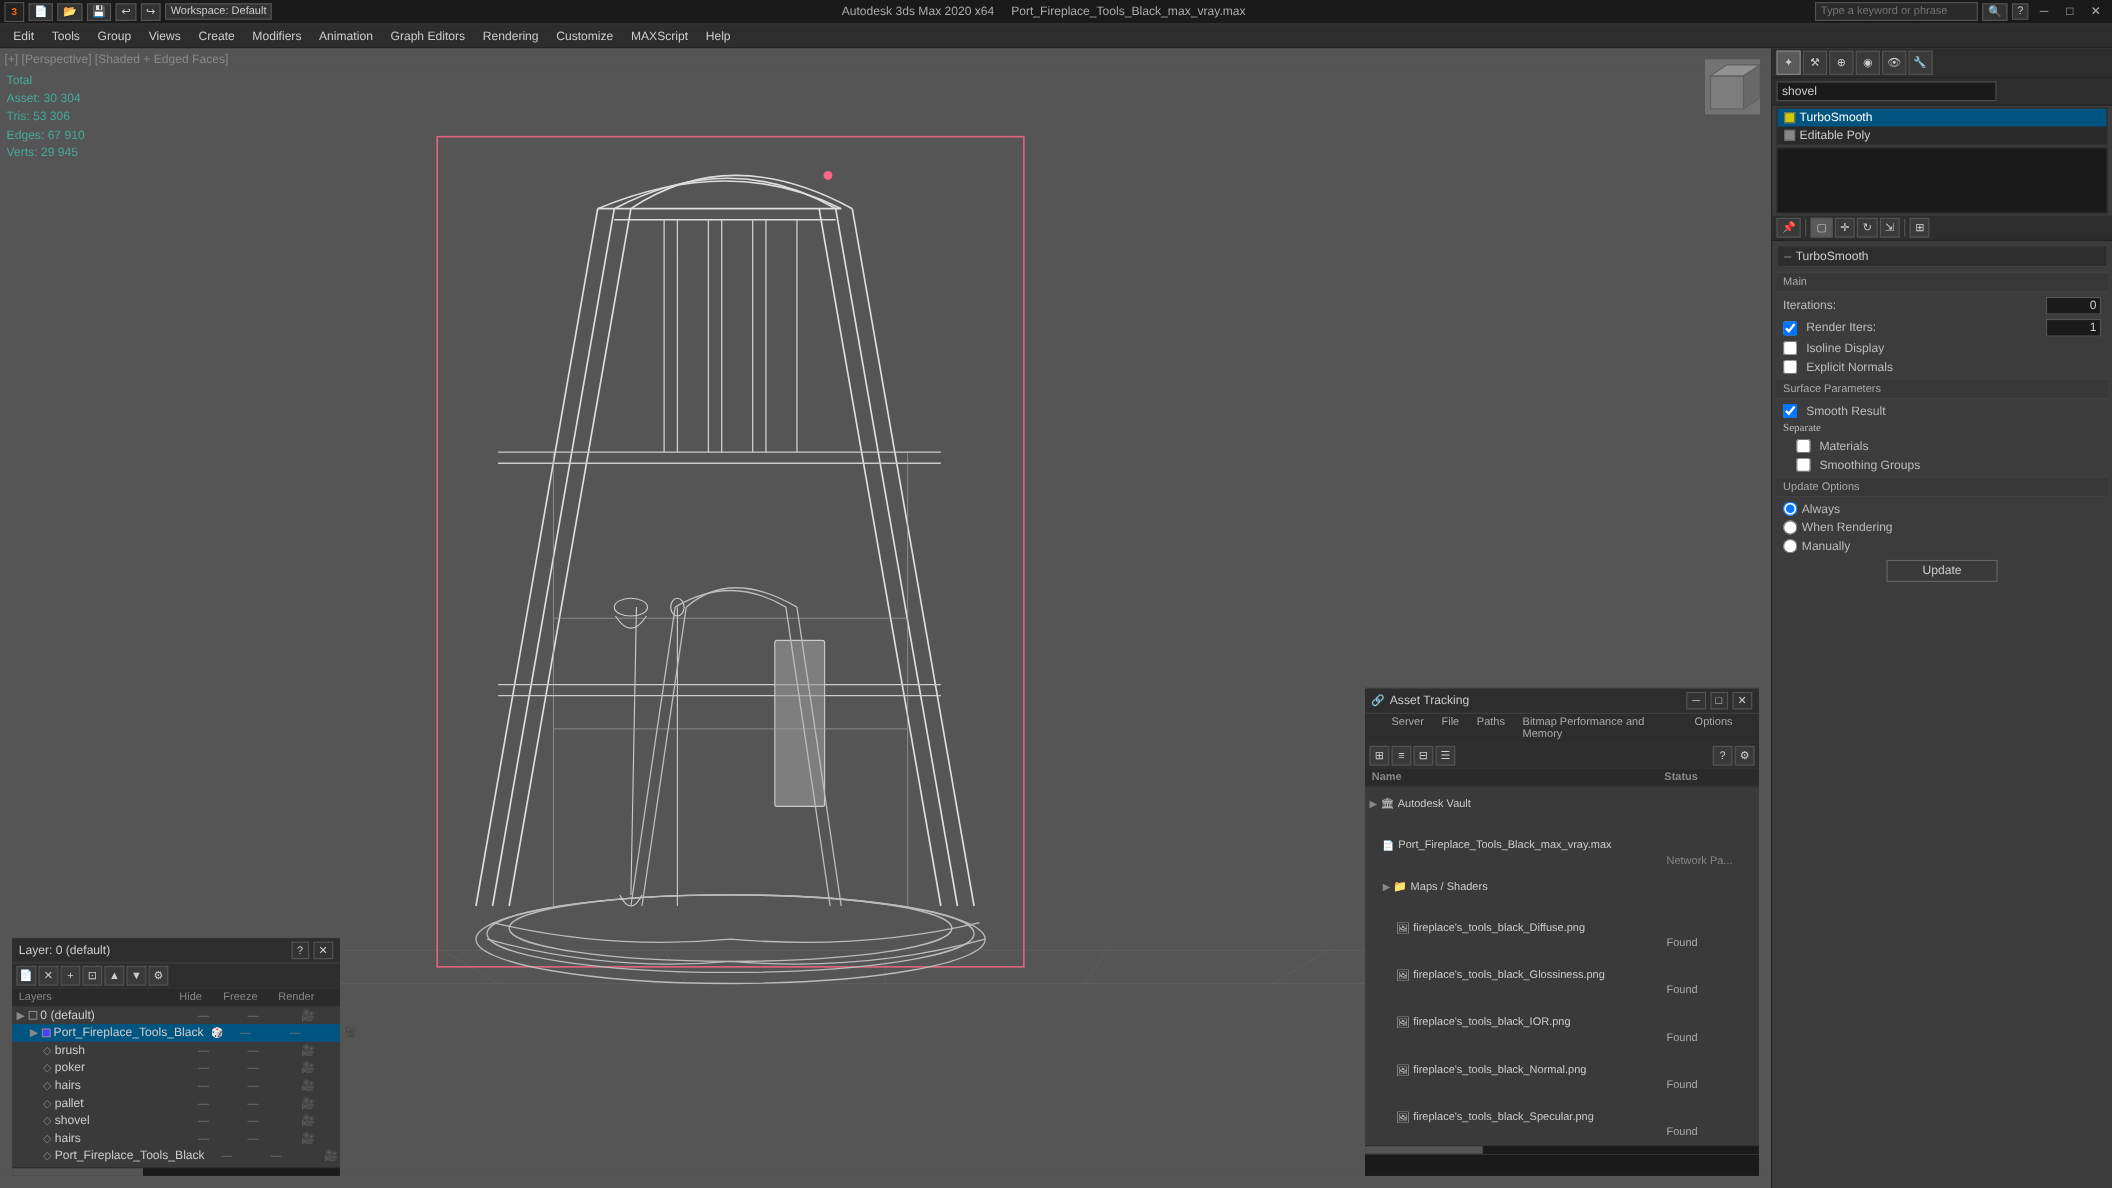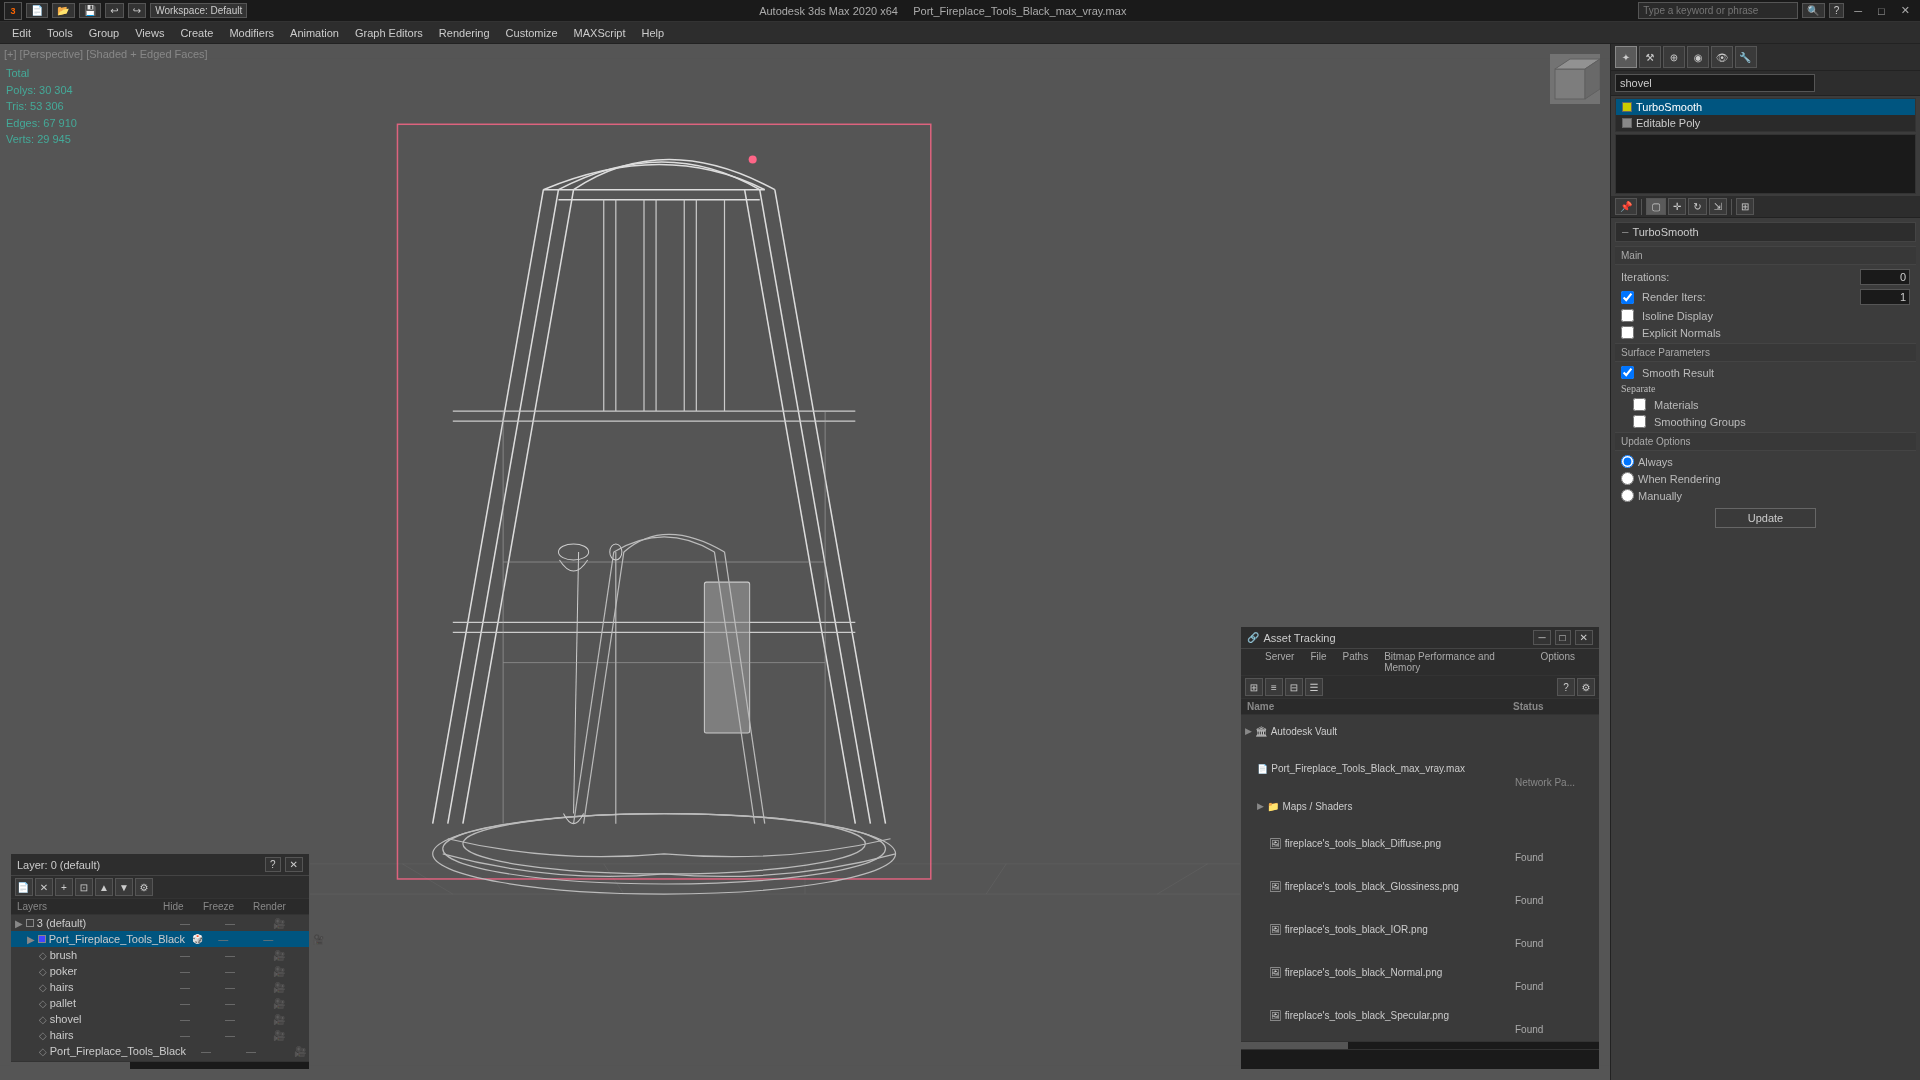--- a/index.html
+++ b/index.html
@@ -5,21 +5,21 @@
     * { box-sizing: border-box; margin: 0; padding: 0; }
     body { background: #4a4a4a; font-family: 'Arial', sans-serif; font-size: 11px; color: #ccc; width: 1920px; height: 1080px; overflow: hidden; position: relative; }
 
     
     #title-bar { background: #1a1a1a; height: 22px; display: flex; align-items: center; justify-content: space-between; padding: 0 4px; border-bottom: 1px solid #333; }
     #title-bar-left { display: flex; align-items: center; gap: 4px; }
     #title-bar-center { color: #aaa; font-size: 11px; }
     #title-bar-right { display: flex; align-items: center; gap: 4px; }
     .title-btn { background: #333; border: 1px solid #555; color: #ccc; padding: 1px 4px; font-size: 10px; cursor: pointer; }
     .app-logo { width: 18px; height: 18px; background: #222; border: 1px solid #555; display: flex; align-items: center; justify-content: center; color: #ff6600; font-weight: bold; font-size: 9px; }
-    #search-box { background: #2a2a2a; border: 1px solid #555; color: #aaa; padding: 2px 4px; width: 160px; font-size: 10px; }
+    #search-box { background: #2a2a2a; border: 1px solid #555; color: #aaa; padding: 2px 4px; width: 148px; font-size: 10px; }
     .window-ctrl { background: none; border: none; color: #aaa; font-size: 11px; cursor: pointer; padding: 1px 6px; }
 
     
     #menu-bar { background: #2d2d2d; height: 22px; display: flex; align-items: center; padding: 0 4px; border-bottom: 1px solid #222; }
     .menu-item { color: #ccc; padding: 2px 8px; font-size: 11px; cursor: pointer; }
 
     
     #breadcrumb { background: #3a3a3a; height: 20px; display: flex; align-items: center; padding: 0 6px; border-bottom: 1px solid #222; font-size: 10px; color: #aaa; }
 
     
@@ -161,21 +161,21 @@
   <span class="menu-item">MAXScript</span>
   <span class="menu-item">Help</span>
 </div>
 
 <div id="breadcrumb">
   <span>[+] [Perspective] [Shaded + Edged Faces]</span>
 </div>
 
 <div id="stats">
   <div><span>Total</span></div>
-  <div><span class="stat-label">Polys:</span> <span class="stat-value">30 304</span></div>
+  <div><span class="stat-label">Asset:</span> <span class="stat-value">30 304</span></div>
   <div><span class="stat-label">Tris:</span> <span class="stat-value">53 306</span></div>
   <div><span class="stat-label">Edges:</span> <span class="stat-value">67 910</span></div>
   <div><span class="stat-label">Verts:</span> <span class="stat-value">29 945</span></div>
 </div>
 
 <div id="viewport">
   <div class="vp-label">[+] [Perspective] [Shaded + Edged Faces]</div>
   
   <svg id="model-area" viewBox="0 0 1600 1000" xmlns="http://www.w3.org/2000/svg">
 
@@ -420,21 +420,21 @@
     <span>Freeze</span>
     <span>Render</span>
   </div>
 
   <div>
 
     <div class="layer-item">
       <div class="layer-name" style="padding-left:0px;">
         <span class="layer-icon">▶</span>
         <span class="layer-dot"></span>
-        <span>3 (default)</span>
+        <span>0 (default)</span>
       </div>
       <span class="layer-col">—</span>
       <span class="layer-col">—</span>
       <span class="layer-col">🎥</span>
     </div>
 
     <div class="layer-item active">
       <div class="layer-name" style="padding-left:12px;">
         <span class="layer-icon">▶</span>
         <span class="layer-dot" style="background:#44f;"></span>

